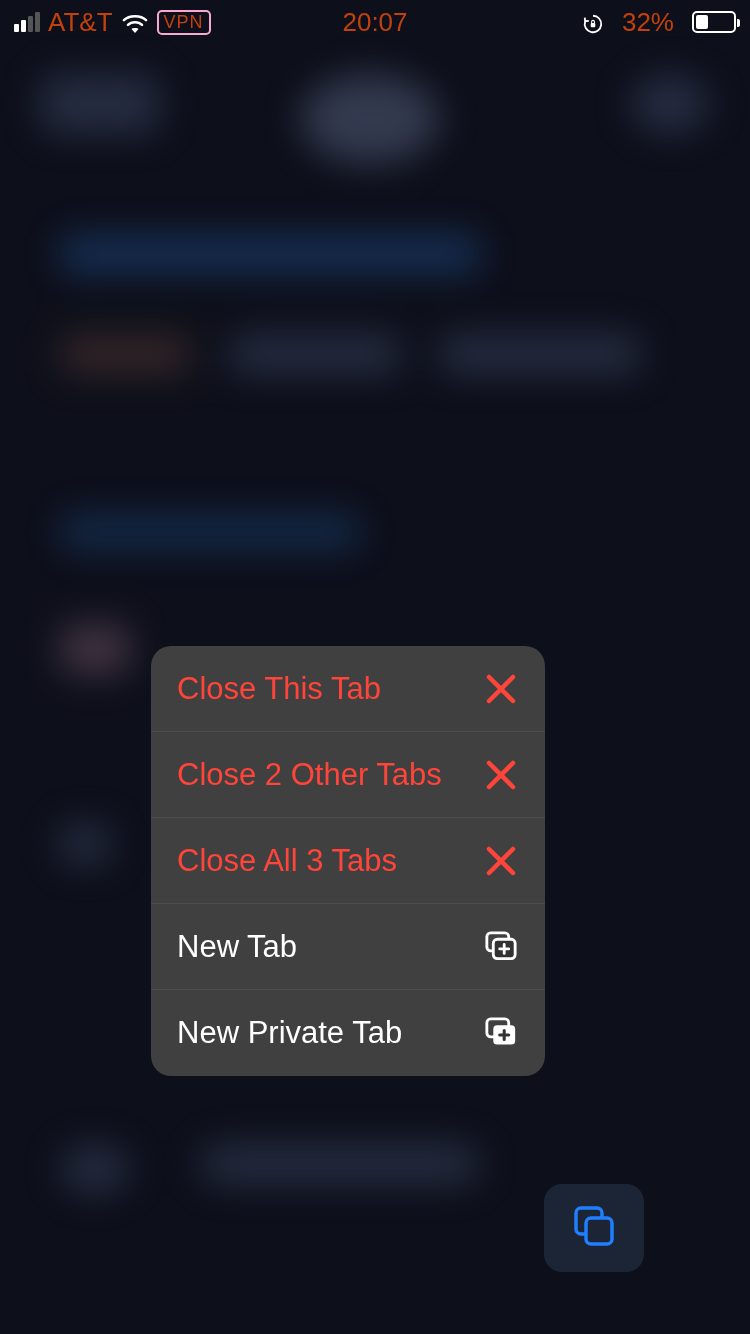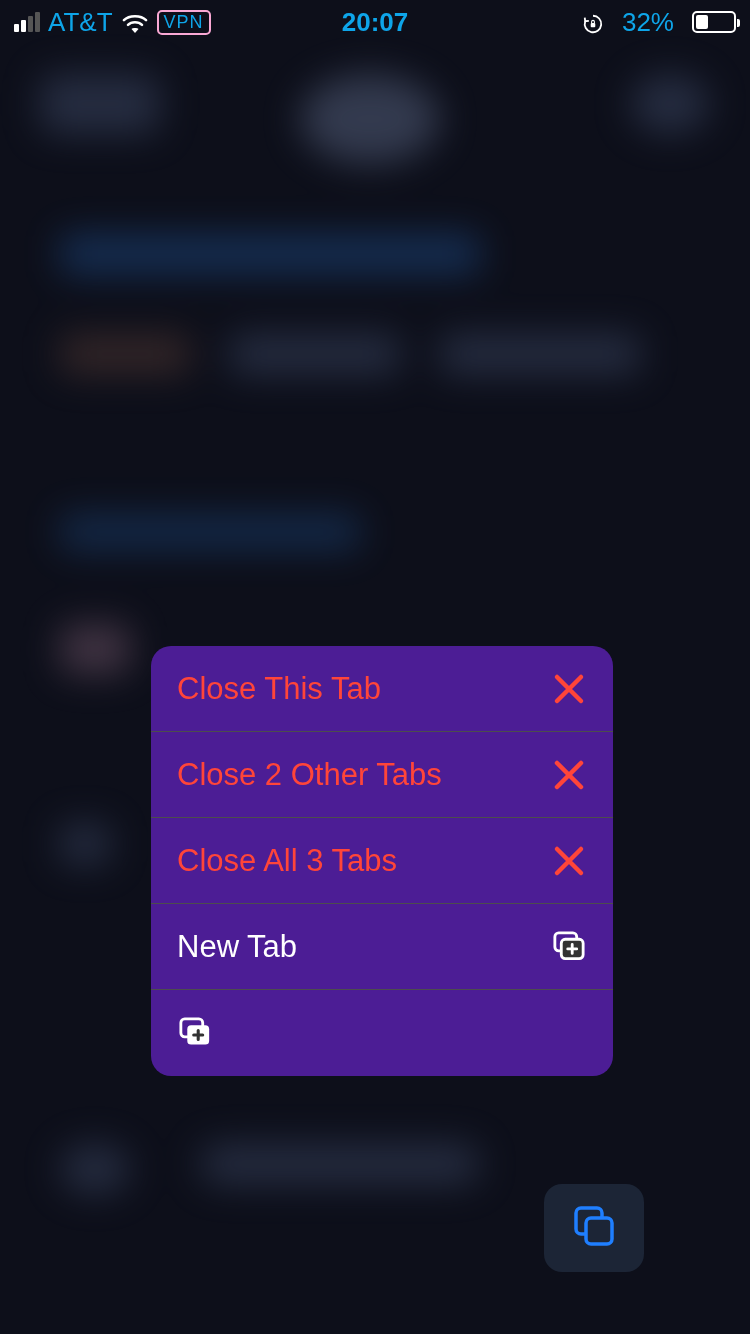--- a/index.html
+++ b/index.html
@@ -12,21 +12,21 @@
   position: relative;
 }
 
 
 .status-bar {
   height: 44px;
   display: flex;
   align-items: center;
   justify-content: space-between;
   padding: 0 14px;
-  color: #0ea5e9;
+  color: #c2410c;
   font-size: 26px;
   font-weight: 400;
   position: relative;
   z-index: 10;
 }
 .status-left { display: flex; align-items: center; gap: 8px; }
 .status-right { display: flex; align-items: center; gap: 18px; }
 .signal-bars { display: flex; align-items: flex-end; gap: 2px; }
 .signal-bars span { width: 5px; background: #fff; border-radius: 1px; }
 .signal-bars span:nth-child(1) { height: 8px; }
@@ -41,21 +41,21 @@
   padding: 0px 5px;
   font-size: 18px;
   font-weight: 500;
   letter-spacing: 1px;
 }
 .clock {
   position: absolute;
   left: 50%;
   transform: translateX(-50%);
   font-size: 26px;
-  font-weight: 700;
+  font-weight: 400;
 }
 .lock-rotation { width: 22px; height: 22px; }
 .battery-pct { font-size: 26px; }
 .battery-icon {
   width: 44px;
   height: 22px;
   border: 2px solid #fff;
   border-radius: 5px;
   position: relative;
   padding: 2px;
@@ -103,22 +103,22 @@
 .blur-card.c9 { top: 580px; left: 60px; width: 70px; height: 50px; background:#4a3a4a; border-radius:10px; }
 .blur-card.c10 { top: 780px; left: 60px; width: 50px; height: 40px; background:#2a3248; border-radius:8px; }
 .blur-card.c11 { top: 1100px; left: 60px; width: 70px; height: 50px; background:#2a3248; border-radius:50%; }
 .blur-card.c12 { top: 1100px; left: 200px; width: 280px; height: 40px; background:#2a3248; border-radius:20px; }
 
 
 .context-menu {
   position: absolute;
   top: 646px;
   left: 151px;
-  width: 462px;
-  background: #4c1d95;
+  width: 394px;
+  background: #404040;
   border-radius: 20px;
   overflow: hidden;
   z-index: 5;
 }
 .menu-item {
   display: flex;
   align-items: center;
   justify-content: space-between;
   padding: 0 26px;
   height: 86px;
@@ -229,20 +229,21 @@
     <span>New Tab</span>
     <span class="menu-icon">
       <svg viewBox="0 0 28 28" fill="none">
         <rect x="3" y="3" width="17" height="14" rx="3" stroke="#fff" stroke-width="2.2"></rect>
         <rect x="8" y="8" width="17" height="15" rx="3" stroke="#fff" stroke-width="2.2" fill="#323232"></rect>
         <path d="M16.5 12 v7 M13 15.5 h7" stroke="#fff" stroke-width="2.2" stroke-linecap="round"></path>
       </svg>
     </span>
   </div>
   <div class="menu-item">
+    <span>New Private Tab</span>
     <span class="menu-icon">
       <svg viewBox="0 0 28 28" fill="none">
         <rect x="3" y="3" width="17" height="14" rx="3" stroke="#fff" stroke-width="2.2"></rect>
         <rect x="8" y="8" width="17" height="15" rx="3" fill="#fff"></rect>
         <path d="M16.5 12 v7 M13 15.5 h7" stroke="#323232" stroke-width="2.4" stroke-linecap="round"></path>
       </svg>
     </span>
   </div>
 </div>
 

